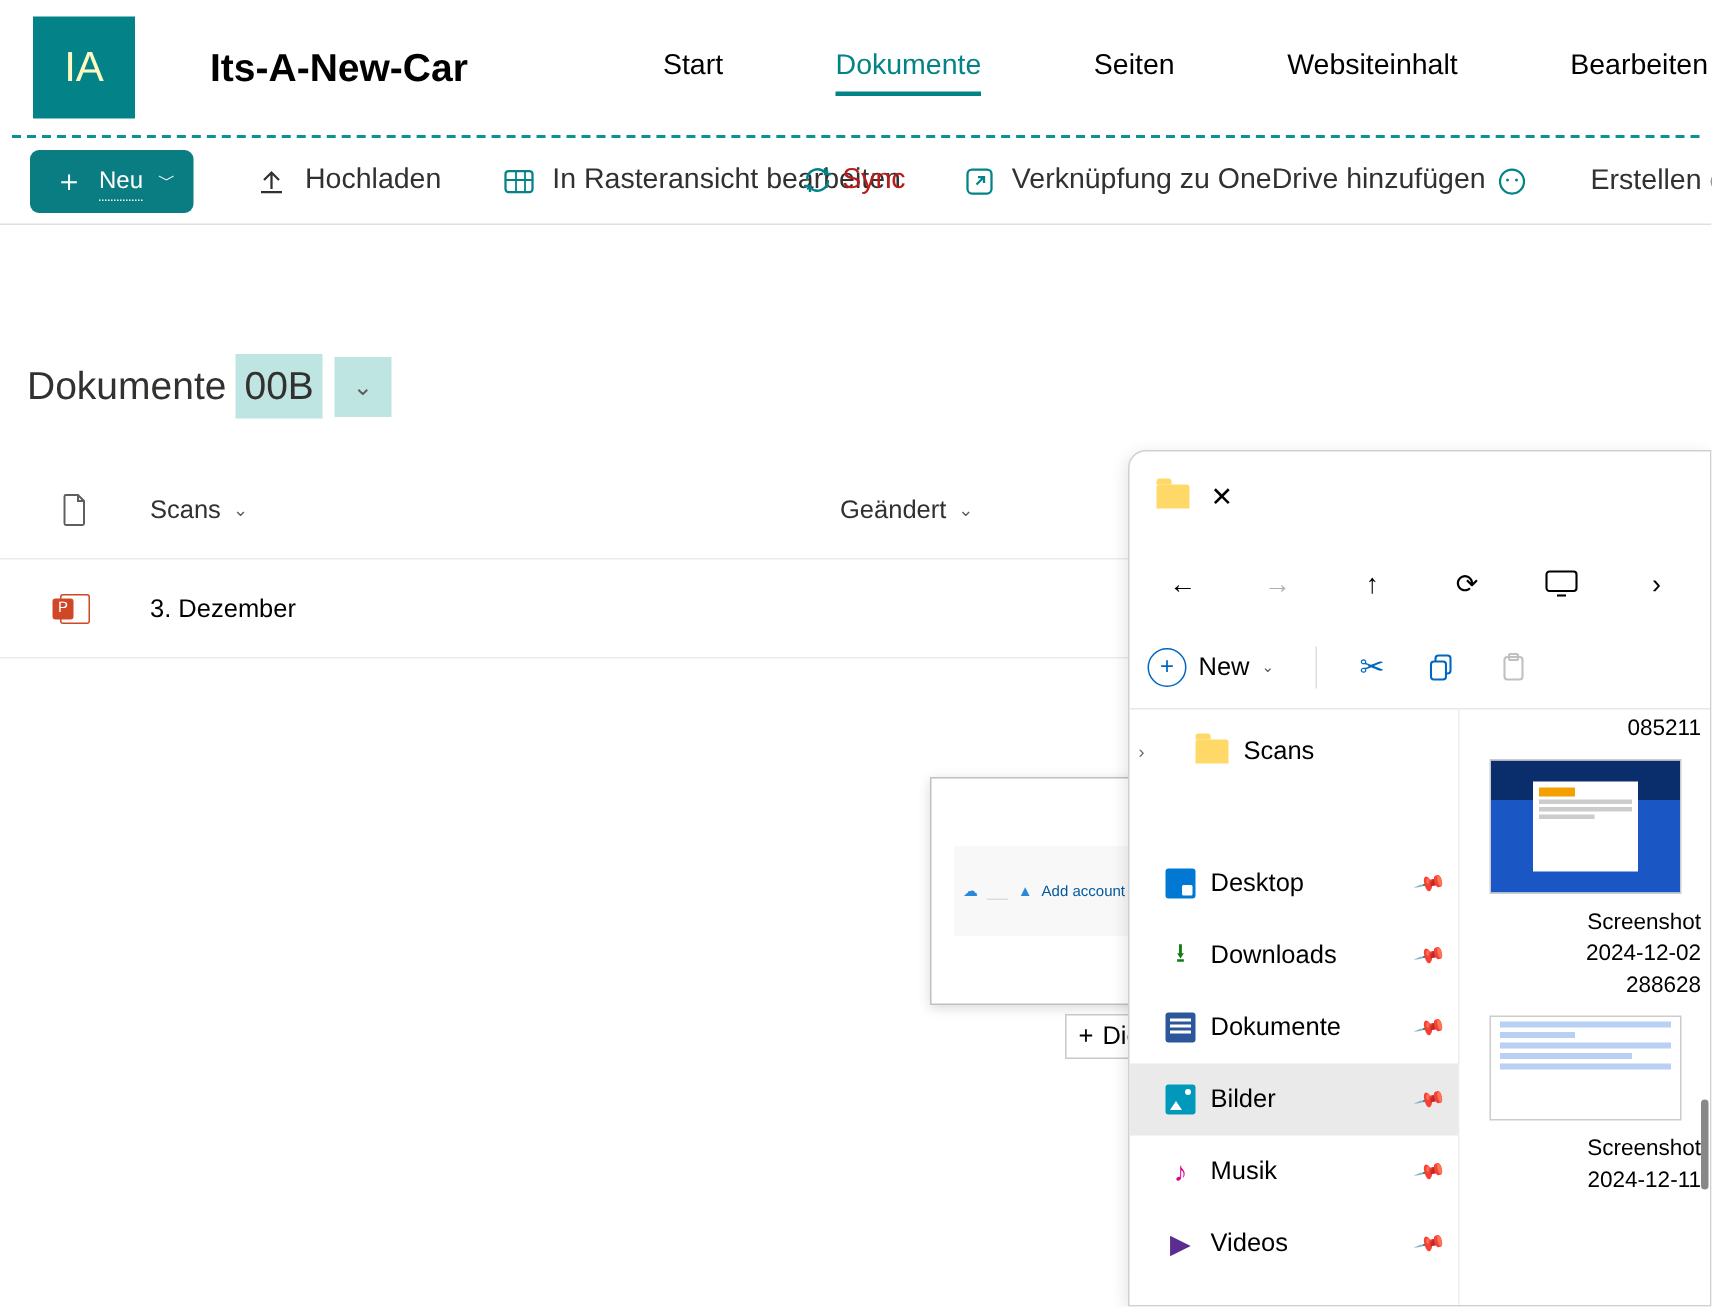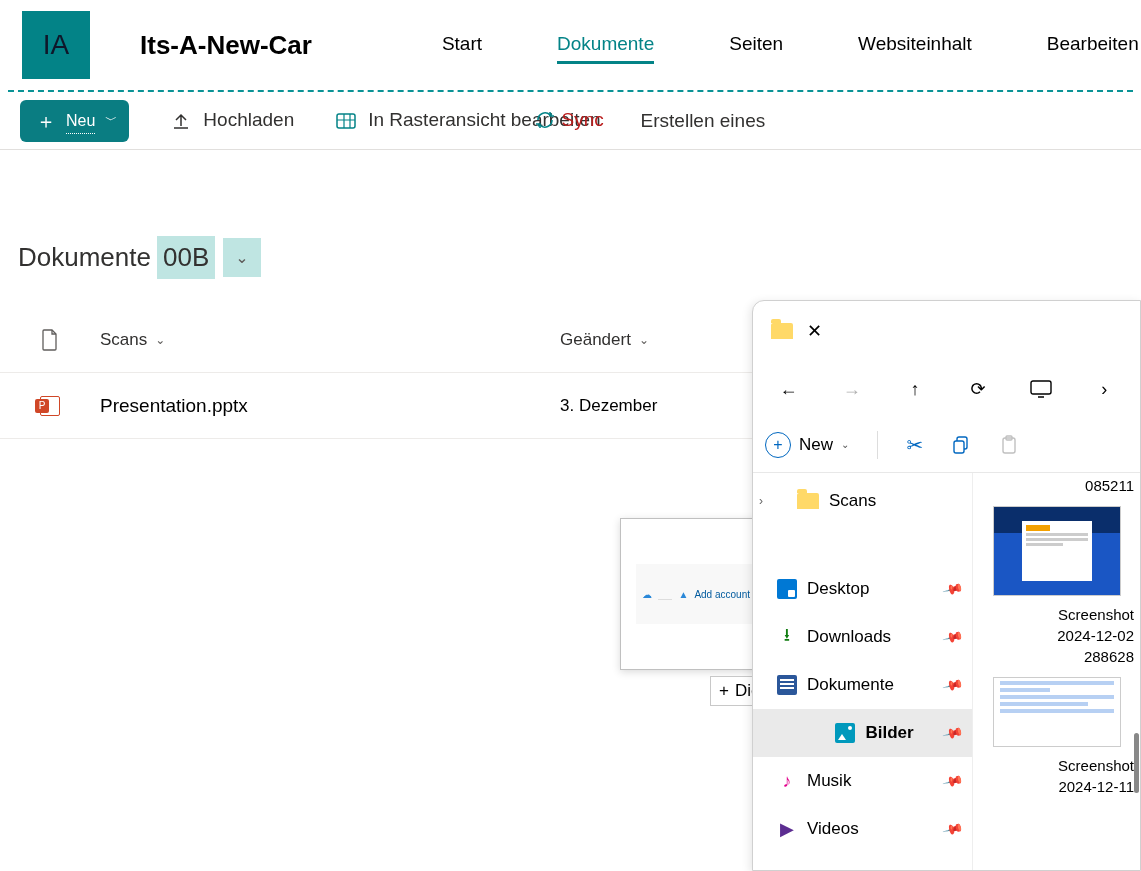--- a/index.html
+++ b/index.html
@@ -1,20 +1,20 @@
 <!DOCTYPE html>
 <html><head>
 <meta charset="utf-8">
 <style>
   * { box-sizing: border-box; margin: 0; padding: 0; font-family: "Segoe UI", sans-serif; }
   body { width: 1141px; height: 871px; background: #fff; overflow: hidden; position: relative; }
 
   
   .site-header { display: flex; align-items: center; height: 90px; padding-left: 22px; gap: 50px; }
-  .site-logo { width: 68px; height: 68px; background: #038387; color: #0f172a; display: flex; align-items: center; justify-content: center; font-size: 28px; font-weight: 400; }
+  .site-logo { width: 68px; height: 68px; background: #038387; color: #fef9c3; display: flex; align-items: center; justify-content: center; font-size: 28px; font-weight: 400; }
   .site-title { font-size: 26px; font-weight: 600; color: #000; }
   .site-nav { display: flex; gap: 75px; margin-left: 80px; }
   .site-nav .nav-item { font-size: 19px; color: #000; padding: 6px 0; cursor: pointer; }
   .site-nav .nav-item.active { border-bottom: 3px solid #038387; color: #038387; font-weight: 400; }
 
   .dashed-divider { border-top: 2px dashed #0a9396; margin: 0 8px; }
 
   
   .toolbar { display: flex; align-items: center; height: 58px; padding-left: 20px; gap: 40px; border-bottom: 1px solid #e1dfdd; }
   .btn-new { background: #0a7d82; color: #fff; border-radius: 6px; padding: 0 12px 0 16px; height: 42px; display: flex; align-items: center; gap: 10px; cursor: pointer; }
@@ -61,21 +61,21 @@
   .ex-new .circ { width:26px; height:26px; border:1px solid #0067c0; border-radius:50%; color:#0067c0; display:flex; align-items:center; justify-content:center; font-size:16px;}
   .ex-new .caret { font-size:10px; color:#555;}
   .ex-divider { width:1px; height:28px; background:#ddd;}
   .ex-iconbtn { font-size:20px; color:#0067c0; cursor:pointer;}
   .ex-iconbtn.muted { color:#c0c0c0;}
 
   .ex-body { flex:1; display:flex; overflow:hidden;}
   .ex-tree { width:220px; border-right:1px solid #eee; padding-top:4px; overflow:hidden;}
   .tree-item { display:flex; align-items:center; height:48px; padding-left:24px; gap:10px; font-size:17px; cursor:pointer; position:relative;}
   .tree-item.indent { padding-left:44px;}
-  .tree-item.selected { background:#eaeaea; font-weight:700;justify-content:center;}
+  .tree-item.selected { background:#eaeaea; font-weight:400;}
   .tree-item .chev-r { position:absolute; left:6px; font-size:12px; color:#666;}
   .tree-item .pin { position:absolute; right:10px; font-size:14px; color:#888; transform: rotate(30deg);}
   .ico { width:20px; height:20px; display:flex; align-items:center; justify-content:center; font-size:18px;}
   .ico.desktop { background:#0078d4; border-radius:2px; position: relative; }
   .ico.desktop::after{content:""; position:absolute; bottom:2px; right:2px; width:7px; height:7px; background:#fff; border-radius:1px;}
   .ico.dl { color:#107c10;}
   .ico.doc { background:#2b579a; border-radius:2px; position:relative;}
   .ico.doc::before{content:""; position:absolute; left:3px; top:4px; right:3px; height:2px; background:#fff; box-shadow:0 4px 0 #fff, 0 8px 0 #fff;}
   .ico.pic { background:#0099bc; border-radius:2px; position:relative;}
   .ico.pic::before{content:""; position:absolute; left:3px; bottom:3px; width:0; height:0; border-left:4px solid transparent; border-right:4px solid transparent; border-bottom:6px solid #fff;}
@@ -147,20 +147,36 @@
     <span>In Rasteransicht bearbeiten</span>
     <span class="overlap-text" style="left:200px;">
       <svg style="display:inline-block; vertical-align:middle;" width="22" height="22" viewBox="0 0 22 22">
           <path d="M4 11a7 7 0 0 1 12-5l2-1M18 11a7 7 0 0 1-12 5l-2 1" stroke="#038387" stroke-width="1.6" fill="none"></path>
           <path d="M16 3v4h4M6 19v-4H2" stroke="#038387" stroke-width="1.6" fill="none"></path>
         </svg>
       <span>Sync</span>
     </span>
   </div>
   <div class="tb-item">
+    <span class="icon-box icon-teal">
+      <svg width="22" height="22" viewBox="0 0 22 22">
+          <rect x="3" y="3" width="16" height="16" rx="3" stroke="#038387" stroke-width="1.5" fill="none"></rect>
+          <path d="M9 13l5-5M14 12V8h-4" stroke="#038387" stroke-width="1.5" fill="none"></path>
+        </svg>
+    </span>
+    <span>Verknüpfung zu OneDrive hinzufügen</span>
+    <span class="icon-box icon-teal" style="margin-left:-4px;">
+      <svg width="22" height="22" viewBox="0 0 22 22">
+          <circle cx="11" cy="11" r="8" stroke="#038387" stroke-width="1.5" fill="none"></circle>
+          <circle cx="8" cy="10" r="1" fill="#038387"></circle>
+          <circle cx="14" cy="10" r="1" fill="#038387"></circle>
+        </svg>
+    </span>
+  </div>
+  <div class="tb-item">
     <span>Erstellen eines</span>
   </div>
 </div>
 
 
 <div class="lib-title-wrap">
   <span class="lib-title">
     <span>Dokumente </span>
       <span class="half-hi">00B</span>
       <span class="chev">⌄</span>
@@ -184,23 +200,20 @@
     </div>
     <div class="col-mod">
       <span>Geändert</span>
       <span class="sort-chev">⌄</span>
     </div>
   </div>
   <div class="row">
     <div class="col-icon">
       <span class="file-icon pptx"></span>
     </div>
-    <div class="col-name">
-      <span style="font-size:19px;">Presentation.pptx</span>
-    </div>
     <div class="col-mod">
       <span style="font-size:17px;">3. Dezember</span>
     </div>
   </div>
 </div>
 
 
 <div class="drag-ghost">
   <div class="inside">
     <span style="color:#2b88d8;">☁</span>

